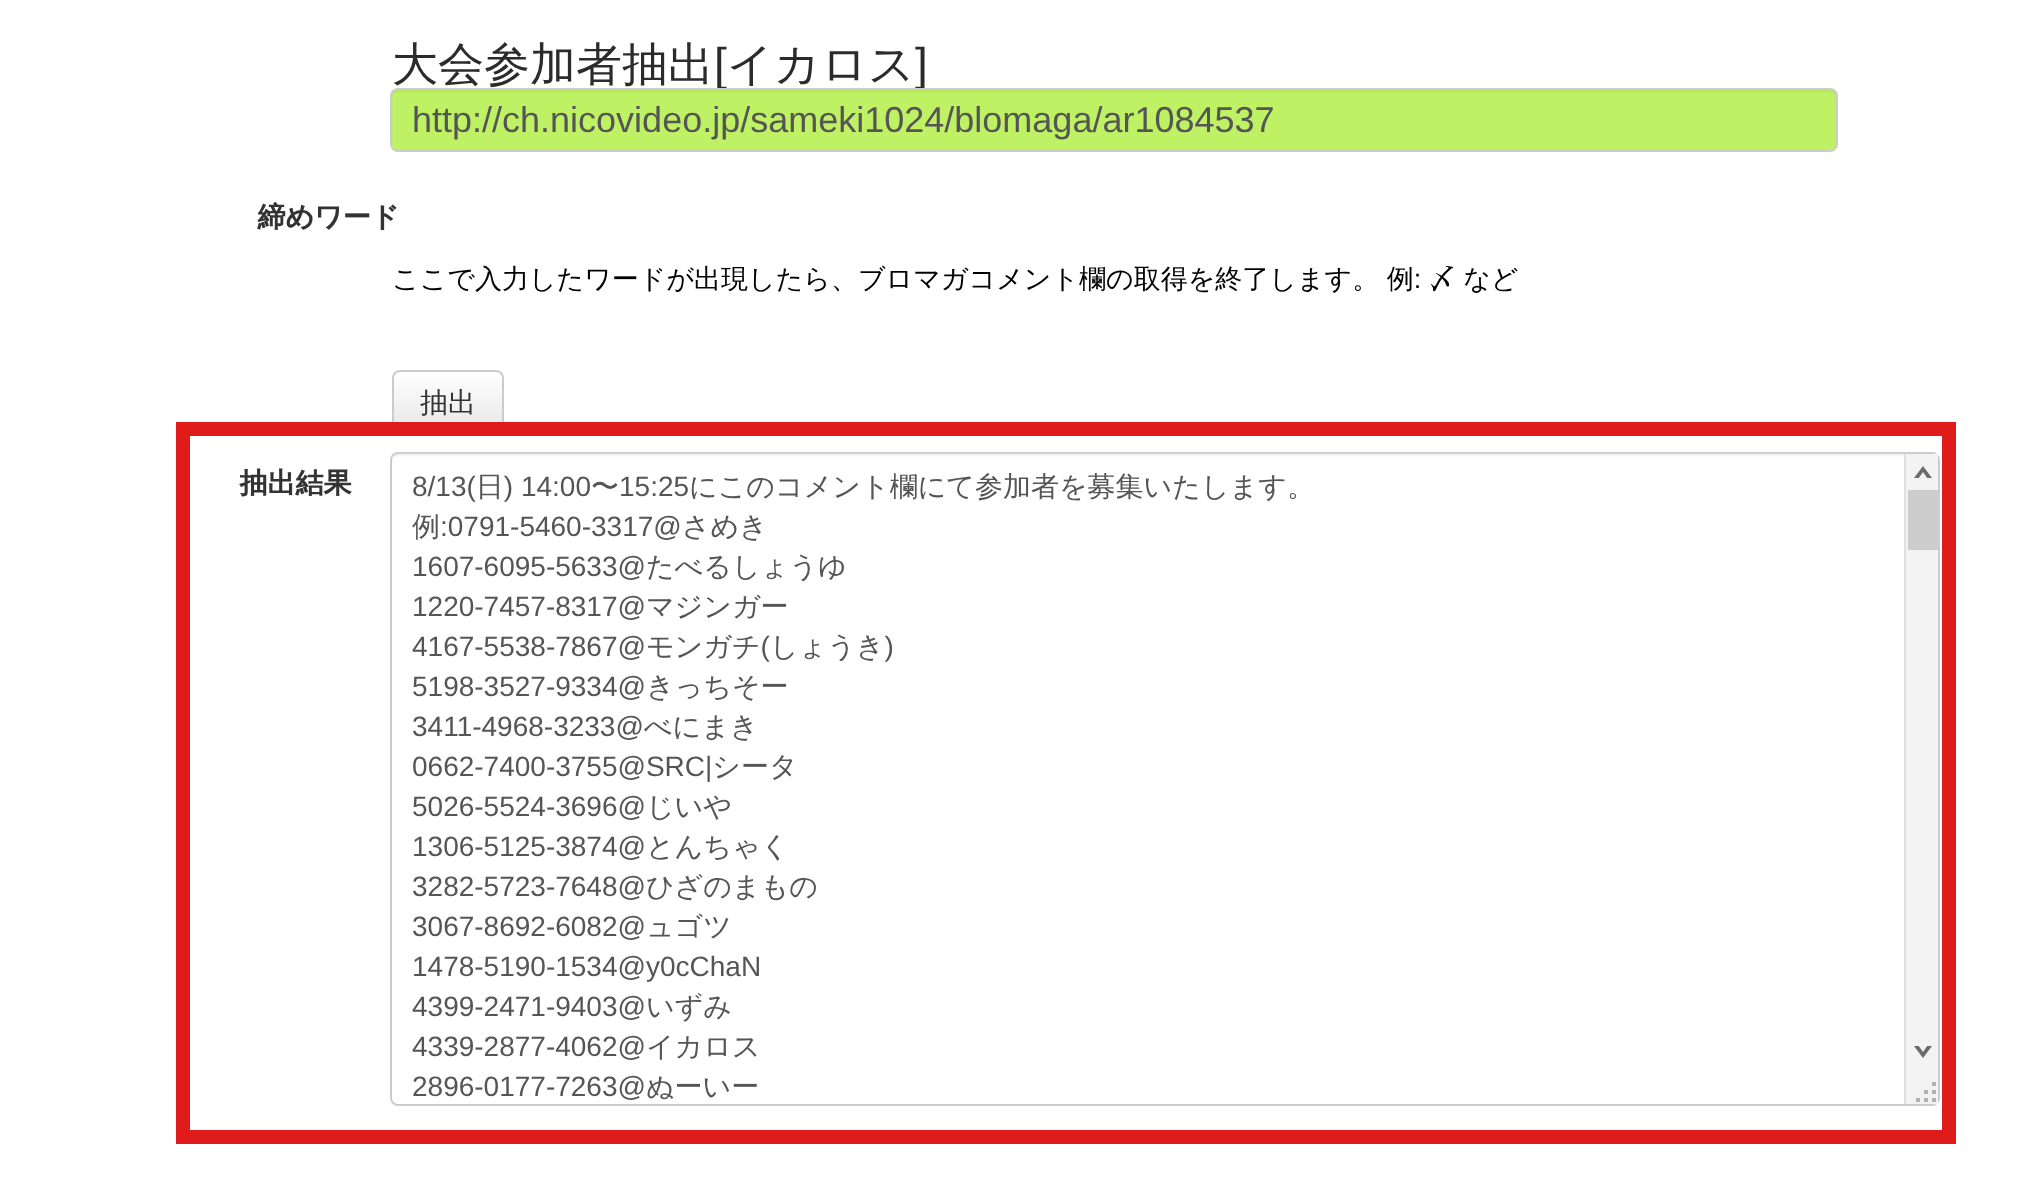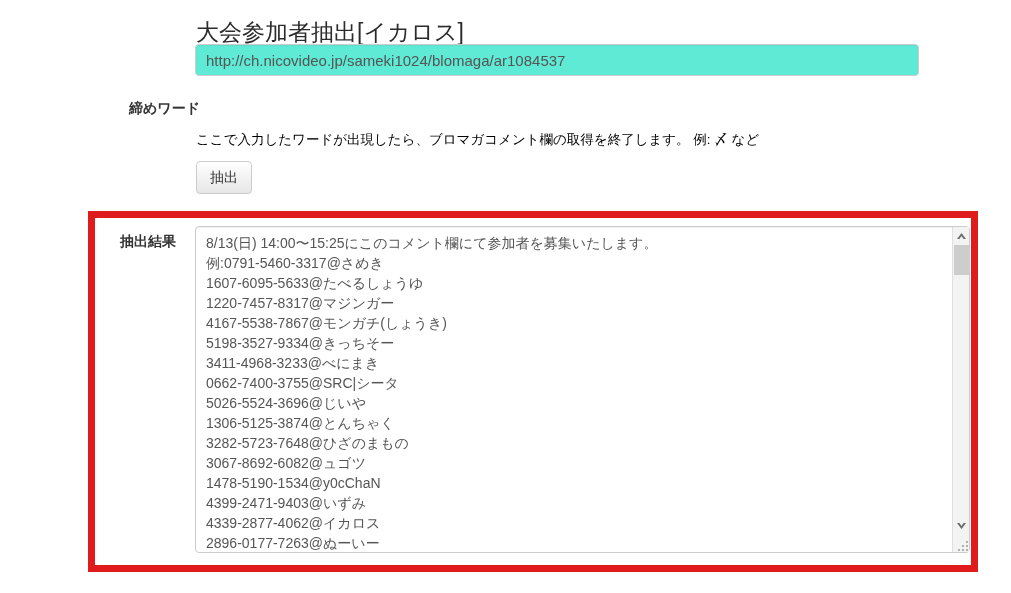--- a/index.html
+++ b/index.html
@@ -55,23 +55,23 @@
     position: absolute;
     left: 195px;
     top: 0;
     width: 724px;
     height: 32px;
     box-sizing: border-box;
     border: 1px solid #cccccc;
     border-radius: 4px;
     padding: 5px 10px;
     font-family: "Liberation Sans", "DejaVu Sans", sans-serif;
-    font-size: 15px;
+    font-size: 18px;
     color: #555555;
-    background: #5eead4;
+    background: #bef264;
     outline: none;
     box-shadow: inset 0 1px 1px rgba(0,0,0,0.055);
   }
   .text-input::placeholder {
     color: #b5b5b5;
     opacity: 1;
   }
 
   
   .help-text {
@@ -80,21 +80,21 @@
     top: 131px;
     font-size: 13.5px;
     color: #000000;
     white-space: nowrap;
   }
 
   
   .extract-button {
     position: absolute;
     left: 196px;
-    top: 161px;
+    top: 185px;
     min-width: 54px;
     height: 33px;
     box-sizing: border-box;
     padding: 5px 13px;
     font-family: "Liberation Sans", "DejaVu Sans", sans-serif;
     font-size: 14px;
     color: #333333;
     background: linear-gradient(to bottom, #ffffff 0%, #e6e6e6 100%);
     border: 1px solid #cccccc;
     border-radius: 4px;

